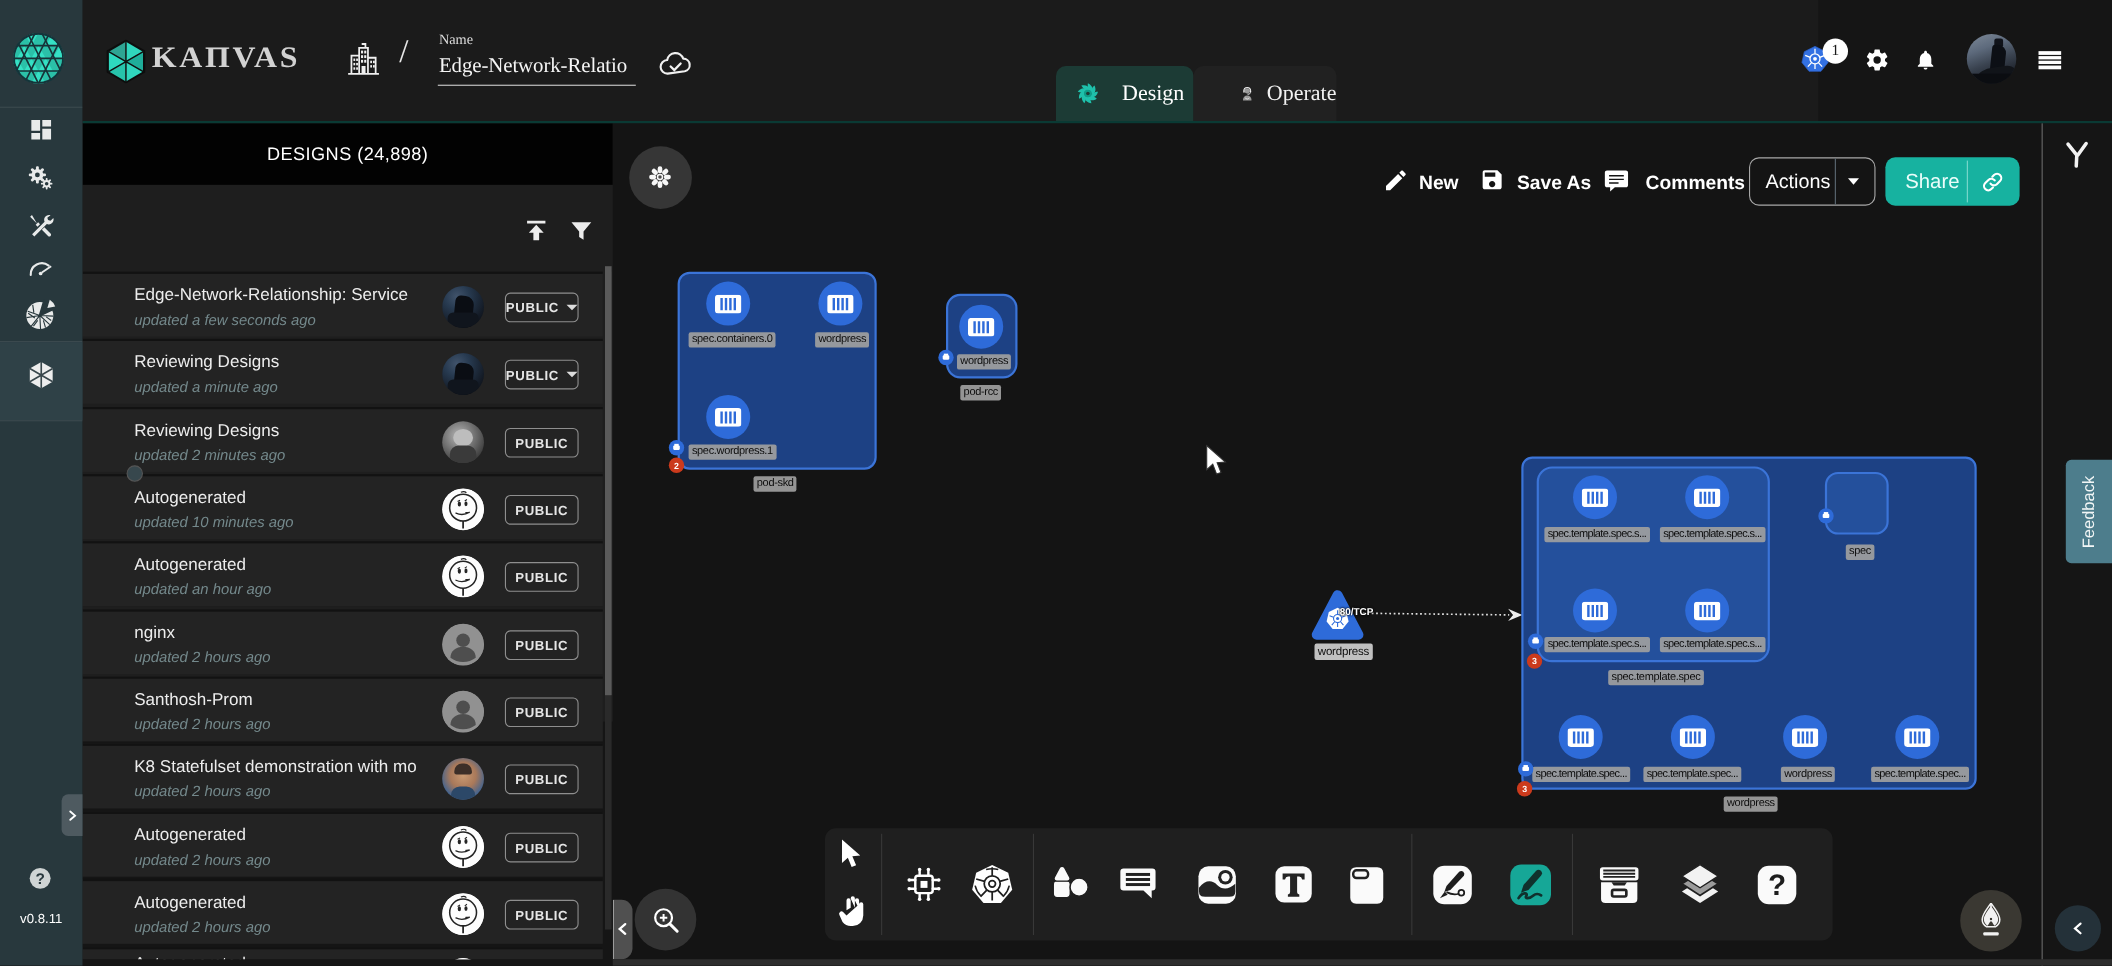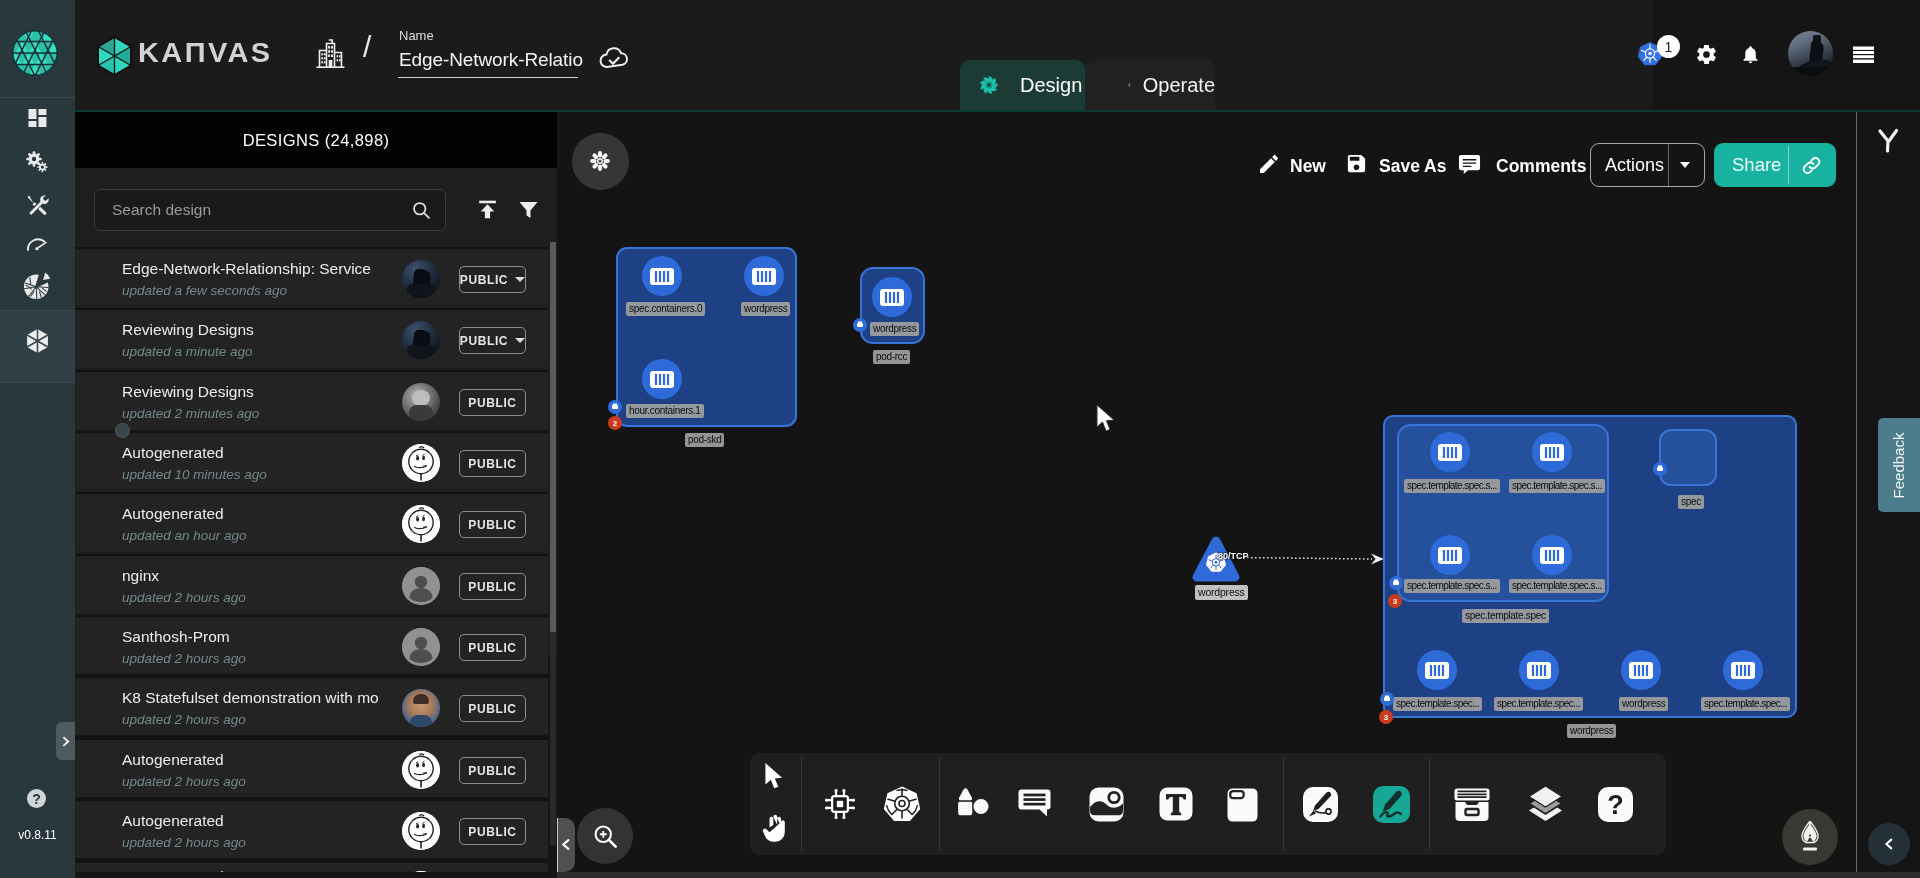--- a/index.html
+++ b/index.html
@@ -7,21 +7,21 @@
     font-family:"Liberation Sans", sans-serif; }
   .abs { position:absolute; }
   #stage { position:relative; width:1920px; height:878px; overflow:hidden; }
 
   
   #sidebar { left:0; top:0; width:75px; height:878px; background:#28383d; z-index:30; }
   #sidebar .divider { position:absolute; left:0; width:75px; height:1px; background:rgba(255,255,255,0.09); }
   .sideicon { position:absolute; left:0; width:75px; display:flex; justify-content:center; color:#e8eaea; }
 
   
-  #header { left:75px; top:0; width:1578px; height:112px; background:#1b1b1b; z-index:20; }
+  #header { left:75px; top:0; width:1578px; height:112px; background:#1b1b1b; z-index:20;font-family:Liberation Serif, serif; }
   #headline { left:75px; top:110px; width:1845px; height:2px; background:#0a3a34; z-index:21; }
 
   
   #panel { left:75px; top:112px; width:482px; height:544px; background:#1e1e1e; z-index:10; }
   #panelhead { position:absolute; left:0; top:0; width:482px; height:56px; background:#020202;
     display:flex; align-items:center; justify-content:center; color:#fff; font-size:16.5px; letter-spacing:.4px; }
   .item { position:absolute; left:0; width:473px; height:59px; background:#232323;
     border-top:2px solid #121212; }
   .ititle { position:absolute; left:47px; top:11px; font-size:15.5px; color:#ededed; white-space:nowrap; overflow:hidden; max-width:260px;}
   .isub { position:absolute; left:47px; top:34px; font-size:13.5px; font-style:italic; color:#74898c; }
@@ -318,27 +318,20 @@
           <path d="M9 5 l8 7 -8 7"></path>
         </svg>
     </div>
 
     <div class="abs" style="left:27px; top:789px; width:19px; height:19px; border-radius:50%; background:#cfd4d4; color:#28383d; font-size:14px; font-weight:bold; display:flex; align-items:center; justify-content:center;">?</div>
     <div class="abs" style="left:0; top:828px; width:75px; text-align:center; color:#fff; font-size:12px;">v0.8.11</div>
   </div>
   <div id="panel" class="abs">
     <div id="panelhead">DESIGNS (24,898)</div>
 
-    <div class="abs" style="left:19px; top:77px; width:352px; height:42px; background:#1a1a1a; border:1px solid #3c3c3c; border-radius:6px; display:flex; align-items:center;">
-      <span style="margin-left:17px; color:#9b9b9b; font-size:15.5px;">Search design</span>
-      <svg style="position:absolute; right:13px;" width="21" height="21" viewBox="0 0 24 24" fill="none" stroke="#e0e0e0" stroke-width="2">
-          <circle cx="10" cy="10" r="6.5"></circle>
-          <path d="M15 15 l5.5 5.5" stroke-linecap="round"></path>
-        </svg>
-    </div>
     <svg class="abs" style="left:400px; top:85px;" width="25" height="25" viewBox="0 0 24 24" fill="#ececec">
       <path d="M4 3.5 h16 v2.5 h-16 z"></path>
         <path d="M12 7 l6.5 7 h-4 v6.5 h-5 V14 h-4 z"></path>
     </svg>
     <svg class="abs" style="left:441px; top:86px;" width="25" height="24" viewBox="0 0 24 24" fill="#ececec">
       <path d="M3 4 h18 l-7 8.5 V20 l-4-2.5 V12.5 z"></path>
     </svg>
 
     <div class="item" style="top:135px;">
       <div class="ititle">Edge-Network-Relationship: Service</div>
@@ -497,21 +490,21 @@
     <div class="ncircle" style="left:85px; top:247px;">
         <svg width="24" height="17" viewBox="0 0 24 17">
           <rect width="24" height="17" rx="3" fill="#fff"></rect>
           <g stroke="#2e6bd9" stroke-width="2.2">
             <path d="M6 3 V14 M10 3 V14 M14 3 V14 M18 3 V14"></path>
           </g>
         </svg>
       </div>
     <div class="nlabel" style="left:69px; top:190px; letter-spacing:-0.3px;">spec.containers.0</div>
     <div class="nlabel" style="left:184px; top:190px;">wordpress</div>
-    <div class="nlabel" style="left:69px; top:292px; letter-spacing:-0.3px;">hour.containers.1</div>
+    <div class="nlabel" style="left:69px; top:292px; letter-spacing:-0.3px;">spec.wordpress.1</div>
     <div class="badge bblue" style="left:51px; top:288px;"></div>
     <div class="badge bred" style="left:51px; top:304px;">2</div>
     <div class="nlabel" style="left:128px; top:321px;">pod-skd</div>
 
     <div class="nbox" style="left:303px; top:155px; width:65px; height:77px; border-radius:13px;"></div>
     <div class="ncircle" style="left:315px; top:165px;">
         <svg width="24" height="17" viewBox="0 0 24 17">
           <rect width="24" height="17" rx="3" fill="#fff"></rect>
           <g stroke="#2e6bd9" stroke-width="2.2">
             <path d="M6 3 V14 M10 3 V14 M14 3 V14 M18 3 V14"></path>

